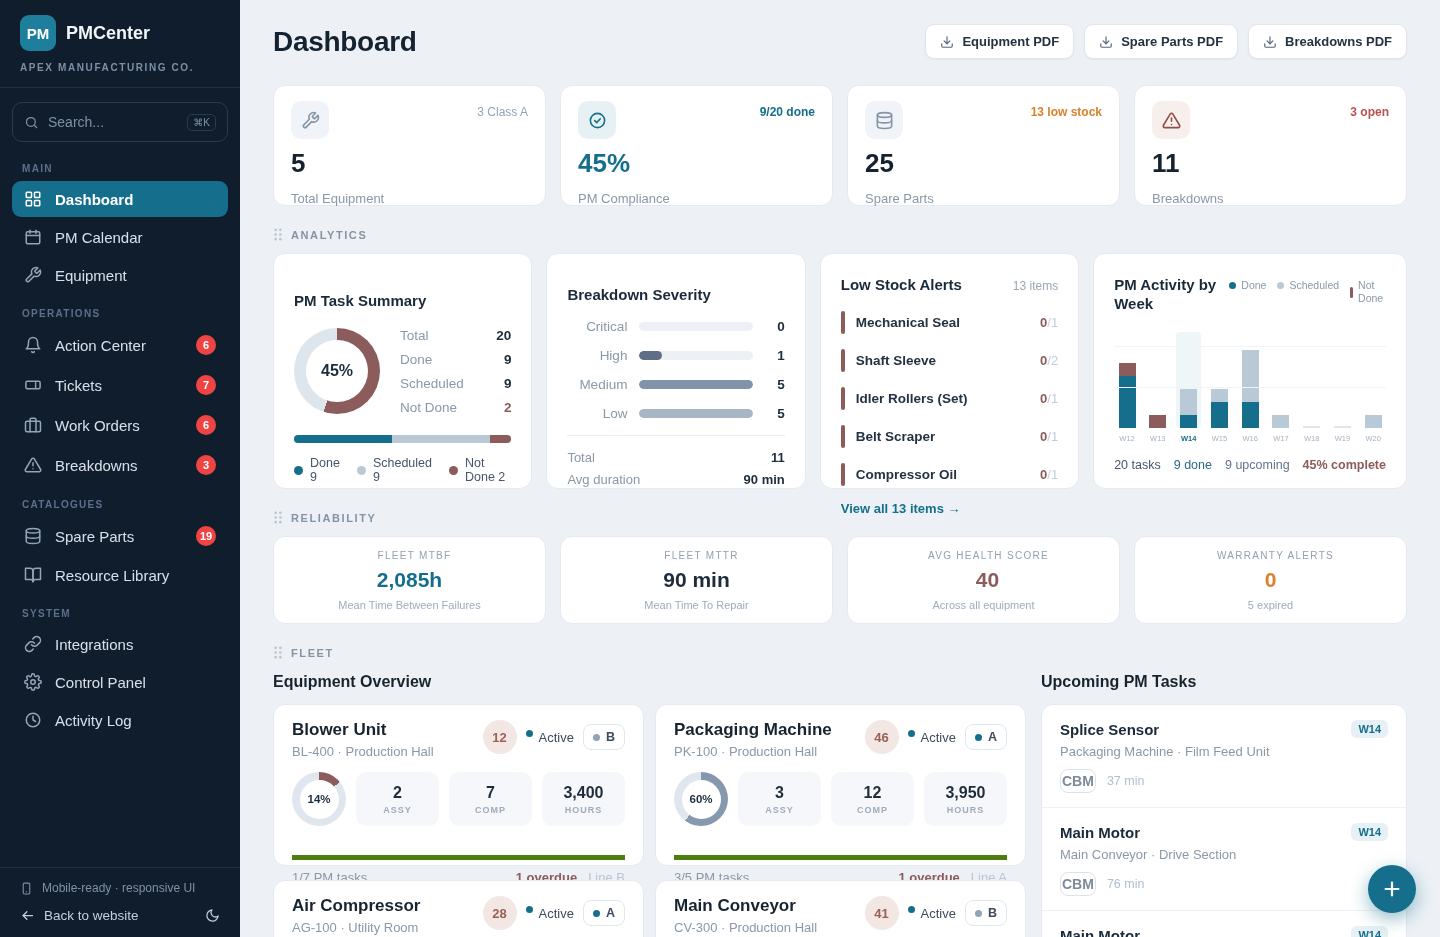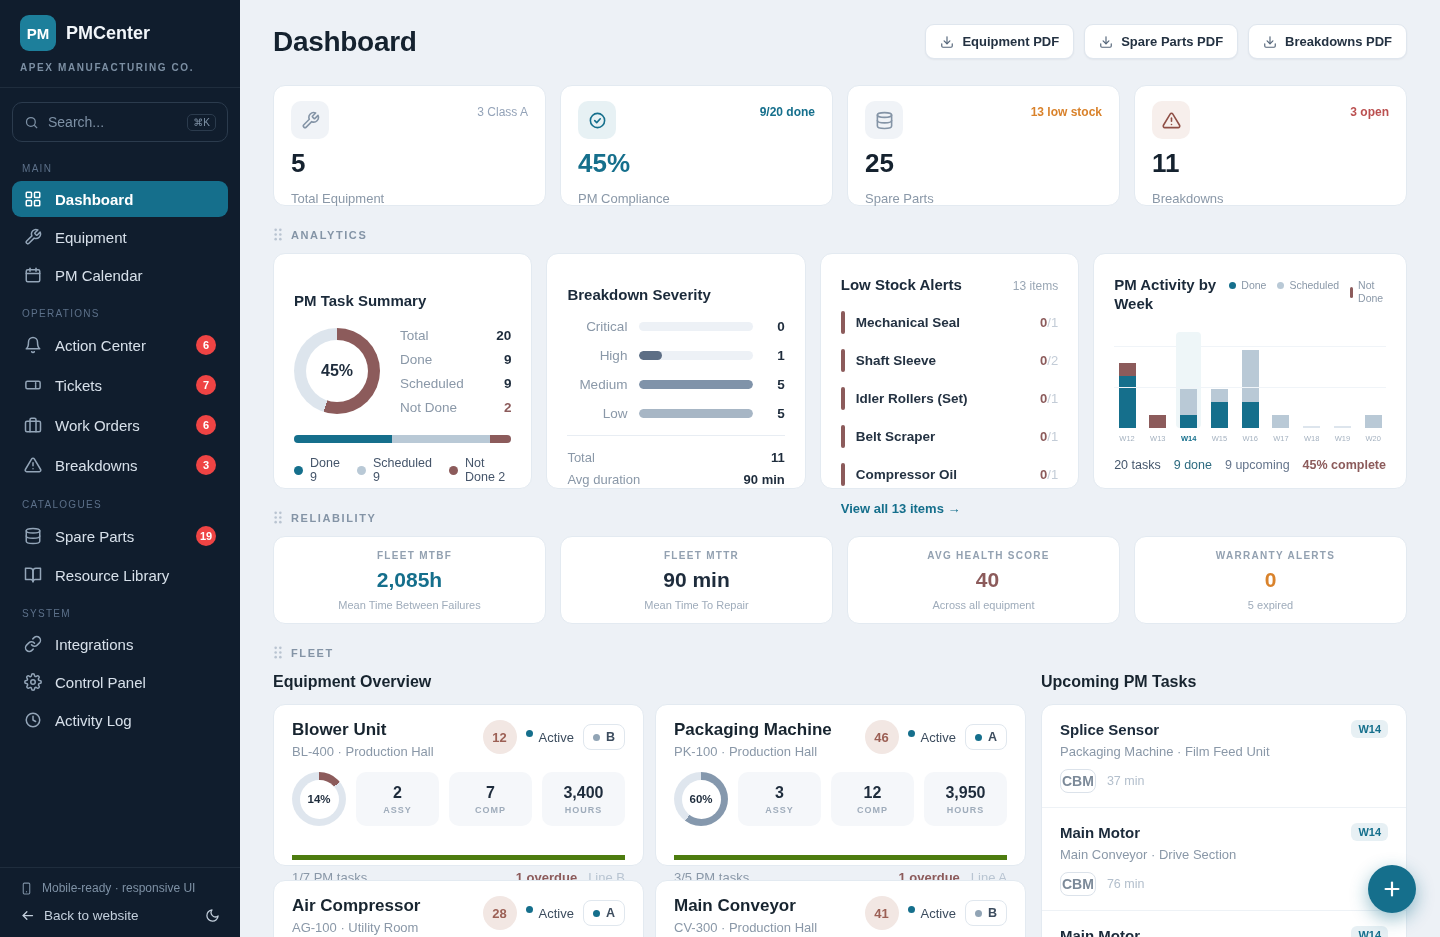--- a/index.html
+++ b/index.html
@@ -13,21 +13,21 @@
   .brand-row { display:flex; align-items:center; gap:10px; }
   .logo { width:36px; height:36px; border-radius:9px; background:#1d7f9b; color:#fff; font-weight:bold; font-size:15px; display:grid; place-items:center; }
   .app-name { font-size:18px; font-weight:bold; color:#f2f6fa; }
   .company { margin-top:11px; font-size:10px; letter-spacing:1.6px; color:#7c8fa3; font-weight:bold; }
   .search-box { margin:14px 12px 4px; height:40px; border:1px solid #2b3b4d; border-radius:10px; display:flex; align-items:center; gap:9px; padding:0 11px; }
   .search-box svg { width:15px; height:15px; stroke:#7e91a5; }
   .search-box input { background:transparent; border:none; outline:none; color:#cbd5e1; font-size:14px; flex:1; min-width:0; font-family:inherit; }
   .search-box input::placeholder { color:#7e91a5; }
   .kbd { border:1px solid #2b3b4d; border-radius:5px; font-size:10px; padding:2px 5px; color:#7e91a5; white-space:nowrap; }
   .nav { flex:1; overflow:hidden; padding:2px 12px; }
-  .nav-section-label { font-size:10px; letter-spacing:1.3px; color:#5c7089; font-weight:normal; margin:15px 10px 7px; }
+  .nav-section-label { font-size:10px; letter-spacing:1.3px; color:#5c7089; font-weight:bold; margin:15px 10px 7px; }
   .nav-item { display:flex; align-items:center; gap:13px; padding:9px 12px; border-radius:9px; font-size:15px; color:#d7e0ea; margin-bottom:2px; cursor:pointer; }
   .nav-item svg { width:18px; height:18px; stroke:#93a5b8; fill:none; stroke-width:2; stroke-linecap:round; stroke-linejoin:round; flex:none; }
   .nav-item.active { background:#156f8c; color:#fff; font-weight:bold; }
   .nav-item.active svg { stroke:#fff; }
   .nav-badge { margin-left:auto; background:#ef4444; color:#fff; border-radius:50%; min-width:20px; height:20px; font-size:11px; font-weight:bold; display:grid; place-items:center; }
   .sidebar-footer { border-top:1px solid #1f2d3d; padding:13px 20px 14px; }
   .foot-row1 { display:flex; gap:9px; align-items:center; font-size:12px; color:#7e91a5; margin-bottom:13px; }
   .foot-row1 svg { width:13px; height:13px; stroke:#7e91a5; fill:none; stroke-width:2; }
   .foot-row2 { display:flex; align-items:center; justify-content:space-between; font-size:13.5px; color:#c3cfdc; }
   .back-link { display:flex; gap:9px; align-items:center; cursor:pointer; }
@@ -116,21 +116,21 @@
   .week-col.current { background:#eef6f8; }
   .week-stack { display:flex; flex-direction:column; justify-content:flex-end; width:17px; }
   .seg-done { background:#156f8c; } .seg-scheduled { background:#b9c9d6; } .seg-notdone { background:#8c5b5b; } .seg-empty { background:#dde5ed; }
   .week-label { position:absolute; bottom:-15px; left:0; right:0; text-align:center; font-size:7.5px; color:#a5b2c0; }
   .week-col.current .week-label { color:#156f8c; font-weight:bold; }
   .pa-foot { display:flex; justify-content:space-between; margin-top:30px; font-size:12.5px; }
   .pf-a { color:#44566c; } .pf-b { color:#2e6b80; } .pf-c { color:#64748b; } .pf-d { color:#8c5b5b; font-weight:bold; }
 
   
   .rel-card { height:88px; display:flex; flex-direction:column; align-items:center; justify-content:center; gap:7px; }
-  .rel-title { font-size:10px; letter-spacing:1.3px; color:#93a1b1; font-weight:bold;margin-left:10px; }
+  .rel-title { font-size:10px; letter-spacing:1.3px; color:#93a1b1; font-weight:normal;margin-left:10px; }
   .rel-value { font-size:21px; font-weight:bold; color:#1e2c3c; }
   .rv-teal { color:#156f8c; } .rv-maroon { color:#8c5b5b;margin-left:8px; } .rv-orange { color:#d9822b; }
   .rel-sub { font-size:11px; color:#9facbb; }
 
   
   .fleet-row { display:flex; gap:15px; align-items:flex-start; }
   .col-left { width:753px; min-width:753px; }
   .col-right { flex:1; }
   .col-heading { font-size:16px; font-weight:bold; margin:2px 0 13px; color:#17242f; }
   .equip-grid { display:grid; grid-template-columns:1fr 1fr; gap:14px 11px; }
@@ -196,32 +196,32 @@
       <svg viewBox="0 0 24 24">
           <rect x="3" y="3" width="7" height="7" rx="1"></rect>
           <rect x="14" y="3" width="7" height="7" rx="1"></rect>
           <rect x="3" y="14" width="7" height="7" rx="1"></rect>
           <rect x="14" y="14" width="7" height="7" rx="1"></rect>
         </svg>
       <span>Dashboard</span>
     </div>
     <div class="nav-item">
       <svg viewBox="0 0 24 24">
-          <path d="M14.7 6.3a1 1 0 0 0 0 1.4l1.6 1.6a1 1 0 0 0 1.4 0l3.77-3.77a6 6 0 0 1-7.94 7.94l-6.91 6.91a2.12 2.12 0 0 1-3-3l6.91-6.91a6 6 0 0 1 7.94-7.94l-3.76 3.76z"></path>
-        </svg>
-      <span>Equipment</span>
-    </div>
-    <div class="nav-item">
-      <svg viewBox="0 0 24 24">
           <rect x="3" y="5" width="18" height="16" rx="2"></rect>
           <line x1="8" y1="3" x2="8" y2="7"></line>
           <line x1="16" y1="3" x2="16" y2="7"></line>
           <line x1="3" y1="10" x2="21" y2="10"></line>
         </svg>
       <span>PM Calendar</span>
+    </div>
+    <div class="nav-item">
+      <svg viewBox="0 0 24 24">
+          <path d="M14.7 6.3a1 1 0 0 0 0 1.4l1.6 1.6a1 1 0 0 0 1.4 0l3.77-3.77a6 6 0 0 1-7.94 7.94l-6.91 6.91a2.12 2.12 0 0 1-3-3l6.91-6.91a6 6 0 0 1 7.94-7.94l-3.76 3.76z"></path>
+        </svg>
+      <span>Equipment</span>
     </div>
 
     <div class="nav-section-label">OPERATIONS</div>
     <div class="nav-item">
       <svg viewBox="0 0 24 24">
           <path d="M18 8A6 6 0 0 0 6 8c0 7-3 9-3 9h18s-3-2-3-9"></path>
           <path d="M13.73 21a2 2 0 0 1-3.46 0"></path>
         </svg>
       <span>Action Center</span>
       <span class="nav-badge">6</span>

